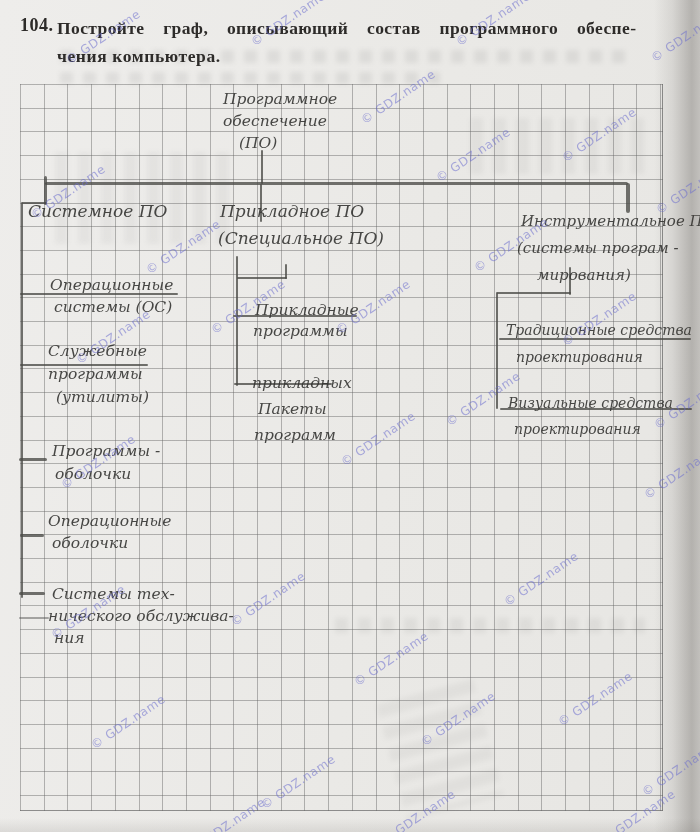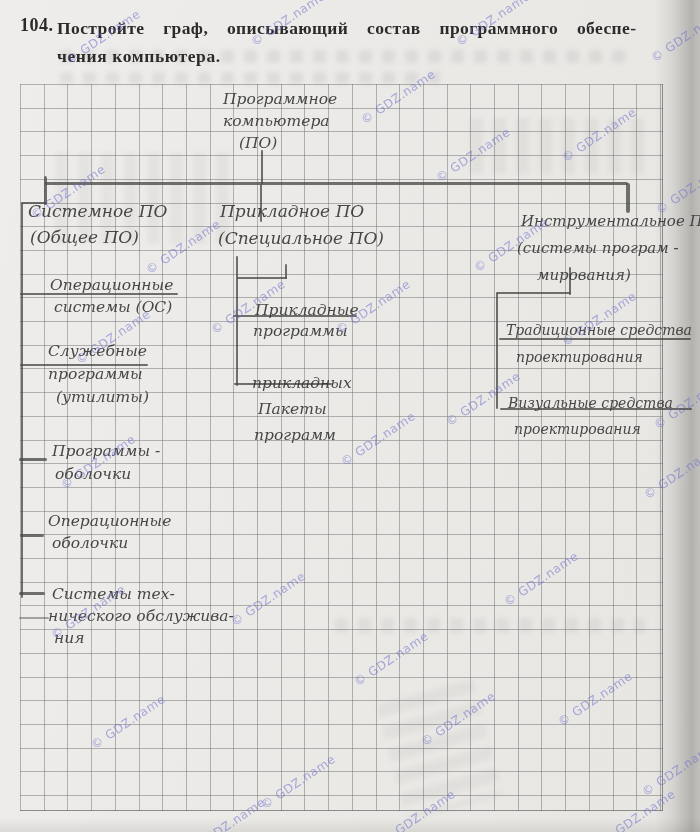--- a/index.html
+++ b/index.html
@@ -89,27 +89,26 @@
   <div class="ln" style="left:234px;top:383px;width:98px;height:2px;"></div>
   <div class="ln" style="left:626px;top:183px;width:3.5px;height:30px;"></div>
   <div class="ln" style="left:569px;top:267px;width:2px;height:28px;"></div>
   <div class="ln" style="left:497px;top:292px;width:74px;height:2px;"></div>
   <div class="ln" style="left:496px;top:292px;width:2px;height:117px;"></div>
   <div class="ln" style="left:499px;top:338px;width:192px;height:2px;"></div>
   <div class="ln" style="left:500px;top:408px;width:192px;height:2px;"></div>
 
   <div class="hand" style="left:223px;top:88px;font-size:15.5px;line-height:22px;">
     <div class="l">Программное</div>
-    <div class="l">компьютера</div>
+    <div class="l">обеспечение</div>
     <div class="l" style="margin-left:16px;">(ПО)</div>
   </div>
 
   <div class="hand" style="left:28px;top:198px;font-size:17px;line-height:26px;">
     <div class="l">Системное ПО</div>
-    <div class="l" style="margin-left:2px;">(Общее ПО)</div>
   </div>
   <div class="hand" style="left:220px;top:198px;font-size:17px;line-height:27px;">
     <div class="l">Прикладное ПО</div>
     <div class="l" style="margin-left:-2px;">(Специальное ПО)</div>
   </div>
   <div class="hand" style="left:521px;top:208px;font-size:15px;line-height:27px;">
     <div class="l">Инструментальное П</div>
     <div class="l" style="margin-left:-4px;">(системы програм -</div>
     <div class="l" style="margin-left:16px;">мирования)</div>
   </div>

